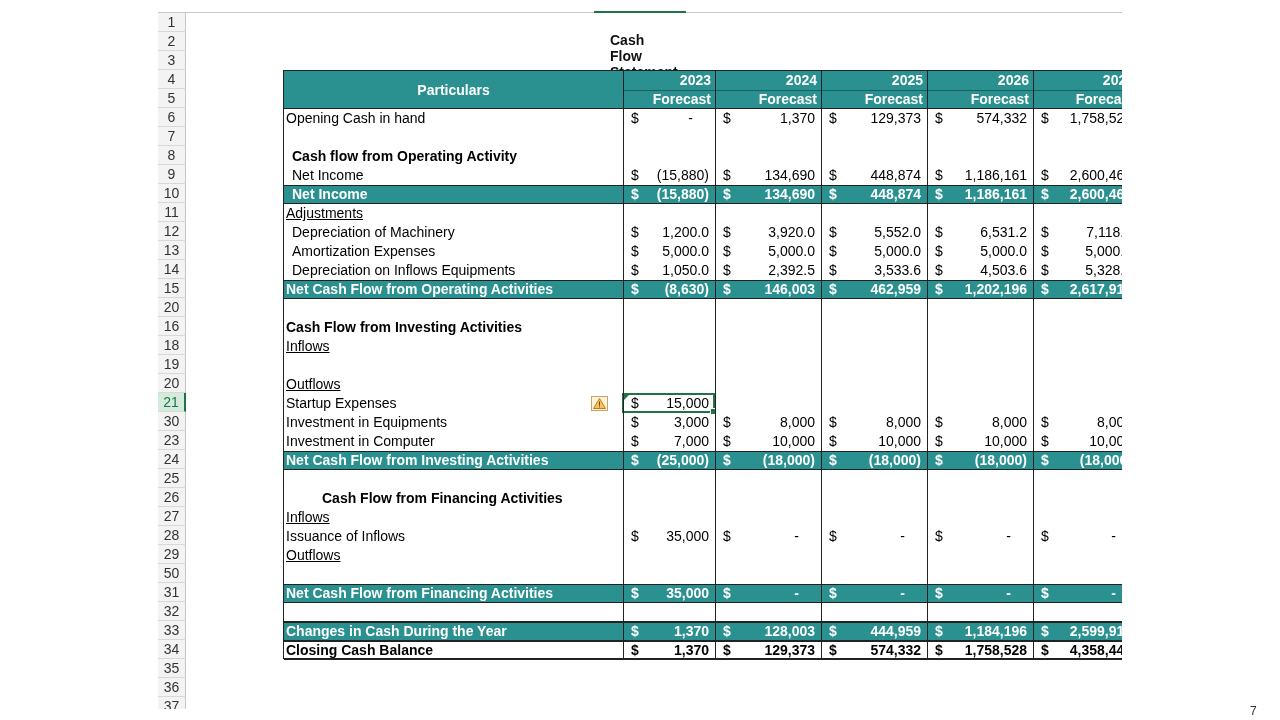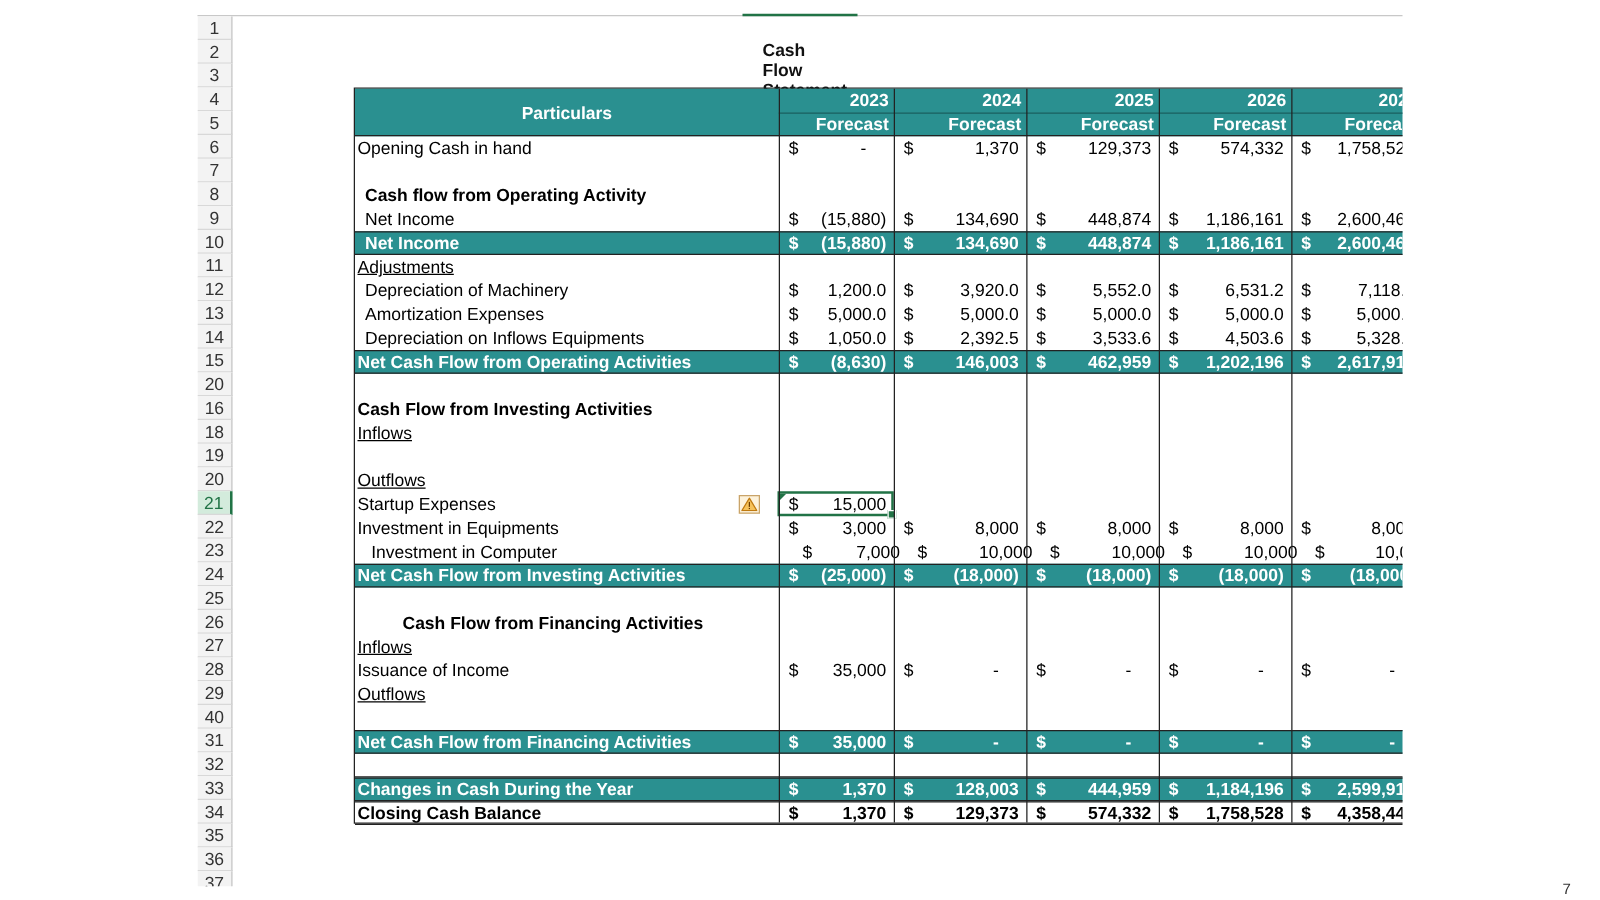--- a/index.html
+++ b/index.html
@@ -54,29 +54,29 @@
       <div class="rh">12</div>
       <div class="rh">13</div>
       <div class="rh">14</div>
       <div class="rh">15</div>
       <div class="rh">20</div>
       <div class="rh">16</div>
       <div class="rh">18</div>
       <div class="rh">19</div>
       <div class="rh">20</div>
       <div class="rh active">21</div>
-      <div class="rh">22</div>
+      <div class="rh">30</div>
       <div class="rh">23</div>
       <div class="rh">24</div>
       <div class="rh">25</div>
       <div class="rh">26</div>
       <div class="rh">27</div>
       <div class="rh">28</div>
       <div class="rh">29</div>
-      <div class="rh">40</div>
+      <div class="rh">50</div>
       <div class="rh">31</div>
       <div class="rh">32</div>
       <div class="rh">33</div>
       <div class="rh">34</div>
       <div class="rh">35</div>
       <div class="rh">36</div>
       <div class="rh">37</div>
     </div>
   <div class="grid" id="grid">
     <div class="title" style="left:424px;top:19px;">Cash Flow Statement</div>
@@ -310,21 +310,21 @@
           </div>
           <div class="money" style="left: 643px; width: 106px;">
             <span class="cur">$</span>
             <span class="amt">8,000</span>
           </div>
           <div class="money" style="left: 749px; width: 105px;">
             <span class="cur">$</span>
             <span class="amt">8,000</span>
           </div>
         </div>
-        <div style="position: absolute; left: 11px; top: 361px; width: 100%; height: 19px;">
+        <div style="position: absolute; left: 0px; top: 361px; width: 100%; height: 19px;">
           <div class="lbl">Investment in Computer</div>
           <div class="money" style="left: 339px; width: 92px;">
             <span class="cur">$</span>
             <span class="amt">7,000</span>
           </div>
           <div class="money" style="left: 431px; width: 106px;">
             <span class="cur">$</span>
             <span class="amt">10,000</span>
           </div>
           <div class="money" style="left: 537px; width: 106px;">
@@ -365,21 +365,21 @@
         </div>
         <div class="hline" style="left: 0px; top: 380px; width: 100%;"></div>
         <div class="hline" style="left: 0px; top: 398px; width: 100%;"></div>
         <div style="position: absolute; left: 0px; top: 418px; width: 100%; height: 19px; margin-left: 36px;">
           <div class="lbl b">Cash Flow from Financing Activities</div>
         </div>
         <div style="position: absolute; left: 0px; top: 437px; width: 100%; height: 19px;">
           <div class="lbl u">Inflows</div>
         </div>
         <div style="position: absolute; left: 0px; top: 456px; width: 100%; height: 19px;">
-          <div class="lbl">Issuance of Income</div>
+          <div class="lbl">Issuance of Inflows</div>
           <div class="money" style="left: 339px; width: 92px;">
             <span class="cur">$</span>
             <span class="amt">35,000</span>
           </div>
           <div class="money" style="left: 431px; width: 106px;">
             <span class="cur">$</span>
             <span class="amt" style="right: 22px;">-</span>
           </div>
           <div class="money" style="left: 537px; width: 106px;">
             <span class="cur">$</span>

